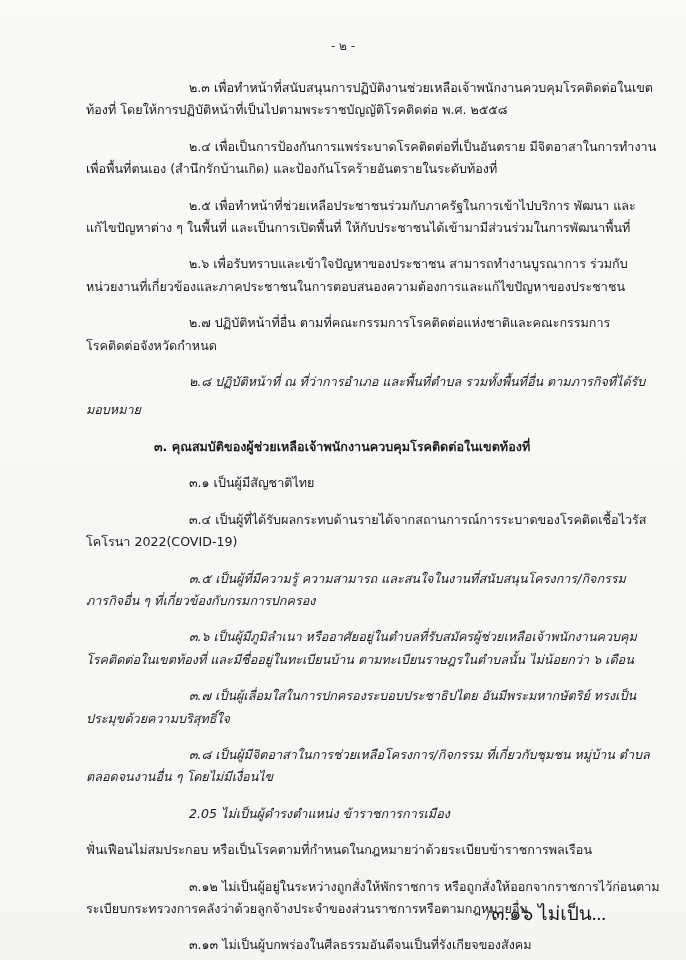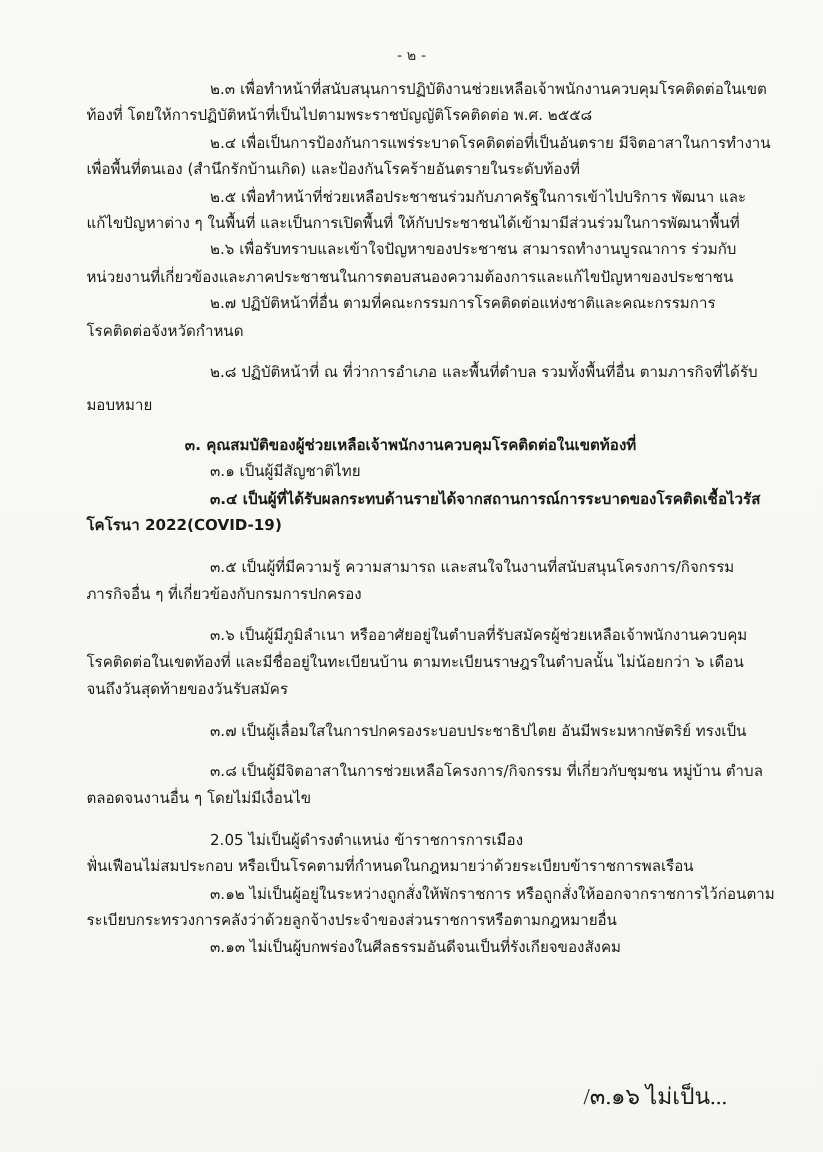--- a/index.html
+++ b/index.html
@@ -15,28 +15,28 @@
     background: linear-gradient(180deg, #f9f9f8 0%, #f5f5f4 100%);
   }
   .page-number {
     position: absolute; top: 36px; left: 0; width: 686px;
     text-align: center; font-size: 12px; color: #333;
   }
   .body-text {
     position: absolute; left: 72px; top: 63px; width: 546px;
     font-size: 12.6px; line-height: 22.4px;
   }
-  .para { margin: 0; padding: 0; }
+  .para { margin: 14px; padding: 0; }
   .para .first { display: block; padding-left: 103px; white-space: nowrap; }
   .para .cont { display: block; white-space: nowrap; }
-  .para.gap-before { margin-top: 12px; }
+  .para.gap-before { margin-top: 12px; font-style: italic; }
   .heading {
     margin: 6px 0 0 0; padding-left: 82px; font-weight: bold; white-space: nowrap;
   }
-  .bold { font-weight: bold; }
+  .bold { font-weight: normal; }
   .continuation-mark {
     position: absolute; right: 80px; top: 898px;
     font-size: 19px; white-space: nowrap; font-family: Liberation Serif, serif;
   }
 </style>
 </head>
 <body>
 
 <div class="page">
   <div class="page-number">- ๒ -</div>
@@ -77,24 +77,24 @@
       <span class="first">๓.๔ เป็นผู้ที่ได้รับผลกระทบด้านรายได้จากสถานการณ์การระบาดของโรคติดเชื้อไวรัส</span>
       <span class="cont">โคโรนา 2022(COVID-19)</span>
     </p>
     <p class="para gap-before">
       <span class="first">๓.๕ เป็นผู้ที่มีความรู้ ความสามารถ และสนใจในงานที่สนับสนุนโครงการ/กิจกรรม</span>
       <span class="cont">ภารกิจอื่น ๆ ที่เกี่ยวข้องกับกรมการปกครอง</span>
     </p>
     <p class="para gap-before">
       <span class="first">๓.๖ เป็นผู้มีภูมิลำเนา หรืออาศัยอยู่ในตำบลที่รับสมัครผู้ช่วยเหลือเจ้าพนักงานควบคุม</span>
       <span class="cont">โรคติดต่อในเขตท้องที่ และมีชื่ออยู่ในทะเบียนบ้าน ตามทะเบียนราษฎรในตำบลนั้น ไม่น้อยกว่า ๖ เดือน</span>
-      <span class="cont">จนถึงวันสุดท้ายของวันรับสมัคร</span>
     </p>
     <p class="para gap-before">
       <span class="first">๓.๗ เป็นผู้เลื่อมใสในการปกครองระบอบประชาธิปไตย อันมีพระมหากษัตริย์ ทรงเป็น</span>
+      <span class="cont">ประมุขด้วยความบริสุทธิ์ใจ</span>
     </p>
     <p class="para gap-before">
       <span class="first">๓.๘ เป็นผู้มีจิตอาสาในการช่วยเหลือโครงการ/กิจกรรม ที่เกี่ยวกับชุมชน หมู่บ้าน ตำบล</span>
       <span class="cont">ตลอดจนงานอื่น ๆ โดยไม่มีเงื่อนไข</span>
     </p>
     <p class="para gap-before">
       <span class="first">2.05 ไม่เป็นผู้ดำรงตำแหน่ง ข้าราชการการเมือง</span>
     </p>
     <p class="para">
       <span class="cont">ฟั่นเฟือนไม่สมประกอบ หรือเป็นโรคตามที่กำหนดในกฎหมายว่าด้วยระเบียบข้าราชการพลเรือน</span>

